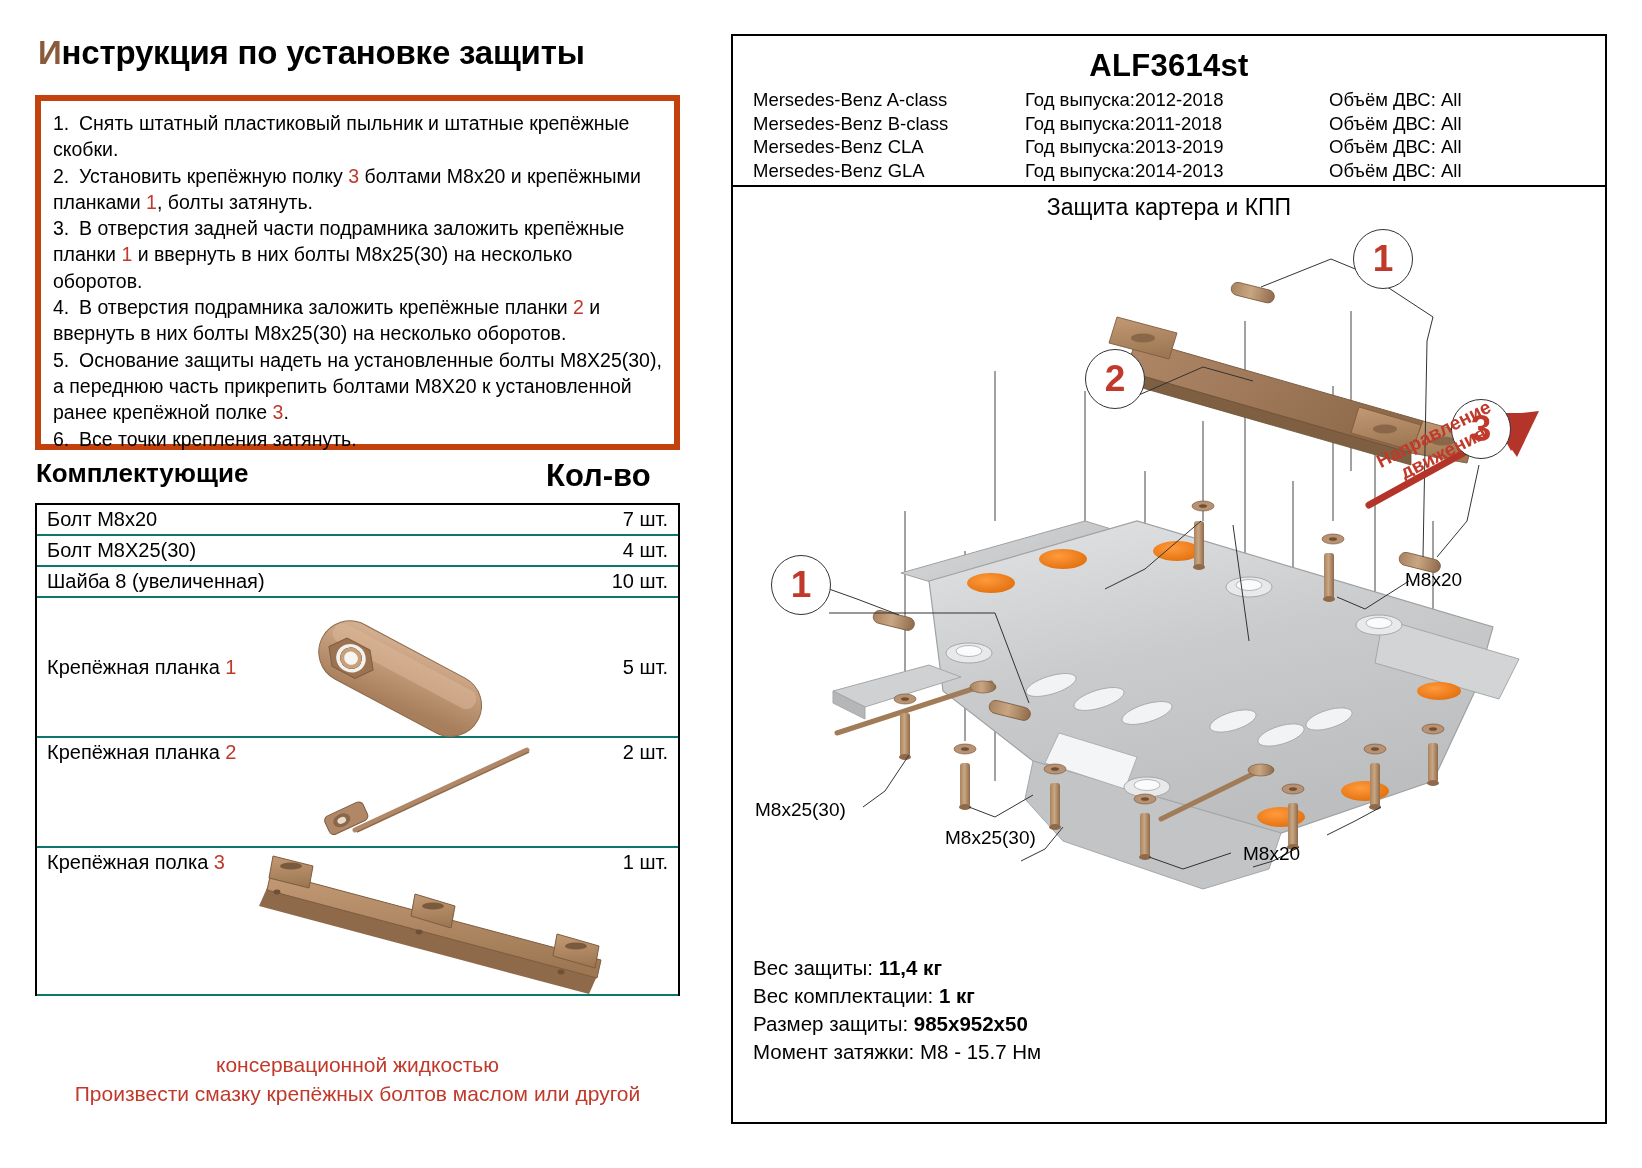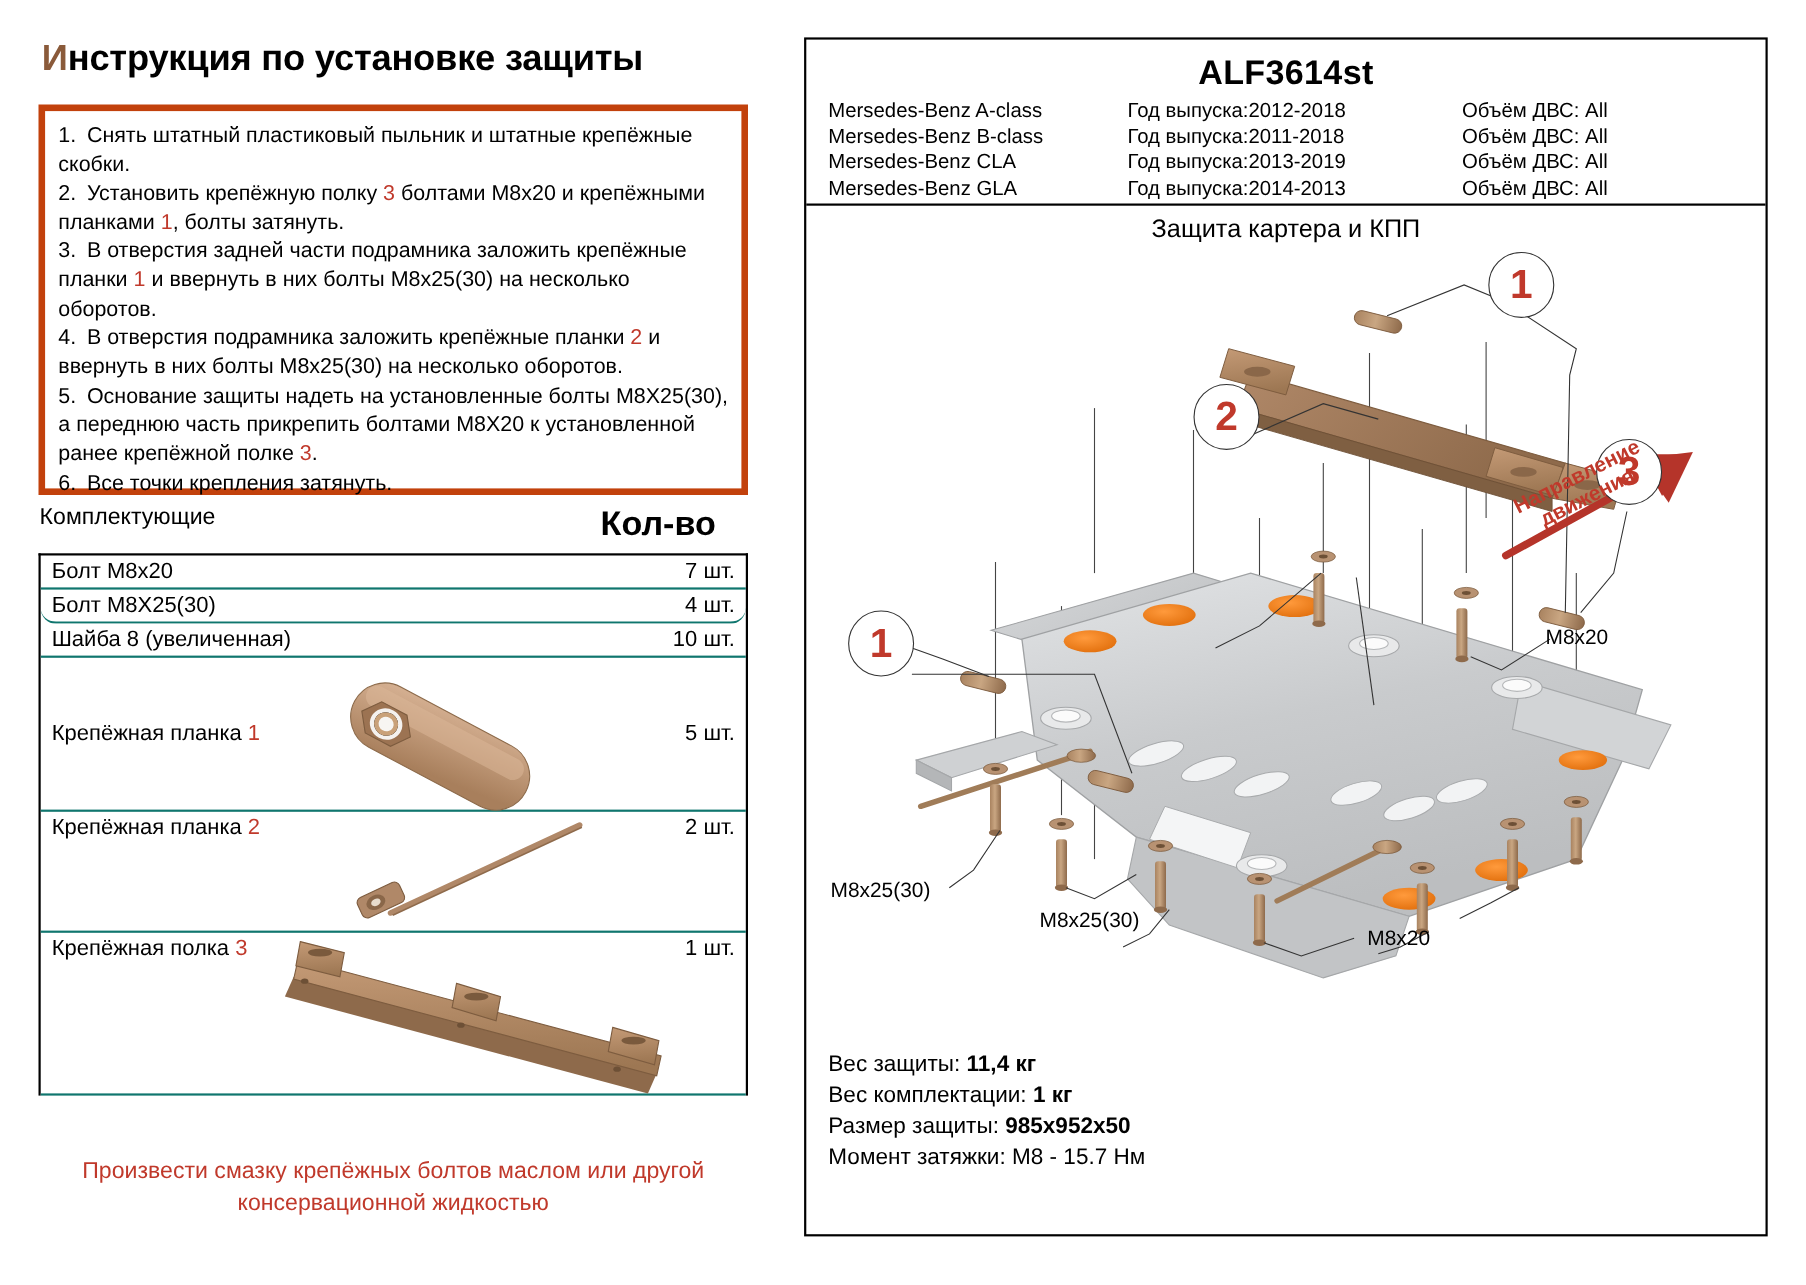--- a/index.html
+++ b/index.html
@@ -9,29 +9,29 @@
   
   .left{position:absolute;left:0;top:0;width:710px;height:1168px;}
   .title-main{position:absolute;left:38px;top:34px;font-size:33px;font-weight:700;letter-spacing:-.2px;}
   .title-main .cap{color:#8a5a3a;}
 
   .steps-box{position:absolute;left:35px;top:95px;width:645px;height:355px;border:6px solid #c2410c;box-sizing:border-box;padding:9px 12px 0 12px;}
   .step{font-size:19.5px;line-height:26.3px;margin:0 0 0 0;text-indent:0;}
   .step .num{display:inline-block;width:26px;}
   .r{color:#c0392b;}
 
-  .sec2-title{position:absolute;left:36px;top:458px;font-size:21px;font-weight:400;text-align:center;}
+  .sec2-title{position:absolute;left:36px;top:458px;font-size:26px;font-weight:700;text-align:center;}
   .sec2-qty{position:absolute;left:546px;top:458px;font-size:31px;font-weight:700;}
 
   .parts{position:absolute;left:35px;top:503px;width:645px;border:2px solid #000;border-bottom:none;box-sizing:border-box;}
   .prow{display:flex;border-bottom:2px solid #0f766e;position:relative;box-sizing:border-box;}
   .pname{flex:1;font-size:20px;padding:3px 0 3px 10px;}
   .pqty{width:150px;font-size:20px;padding:3px 10px 3px 0;text-align:right;}
   .prow.h1{height:31px;}
-  .prow.h2{height:31px;border-radius:14px;}
+  .prow.h2{height:31px;}
   .prow.h3{height:31px;}
   .prow.big1{height:140px;align-items:center;}
   .prow.big2{height:110px;}
   .prow.big3{height:148px;}
   .prow .art{position:absolute;left:0;top:0;width:100%;height:100%;pointer-events:none;}
 
   .warn{position:absolute;left:35px;top:1050px;width:645px;text-align:center;color:#c0392b;font-size:21px;line-height:29px;}
 
   
   .right{position:absolute;left:731px;top:34px;width:876px;height:1090px;border:2px solid #000;box-sizing:border-box;background:#fff;}
@@ -156,22 +156,22 @@
           </g>
         </g>
               </svg></div>
             <div class="pname">Крепёжная полка <span class="r">3</span></div>
             <div class="pqty">1 шт.</div>
           </div>
         </div>
     </div>
 
     <div class="warn">
+      <div>консервационной жидкостью</div>
       <div>Произвести смазку крепёжных болтов маслом или другой</div>
-      <div>консервационной жидкостью</div>
     </div>
   </div>
 
   <div class="right">
 
     <div class="code">ALF3614st</div>
 
     <div class="veh">
       <div id="veh-host">
           <div class="vrow">

